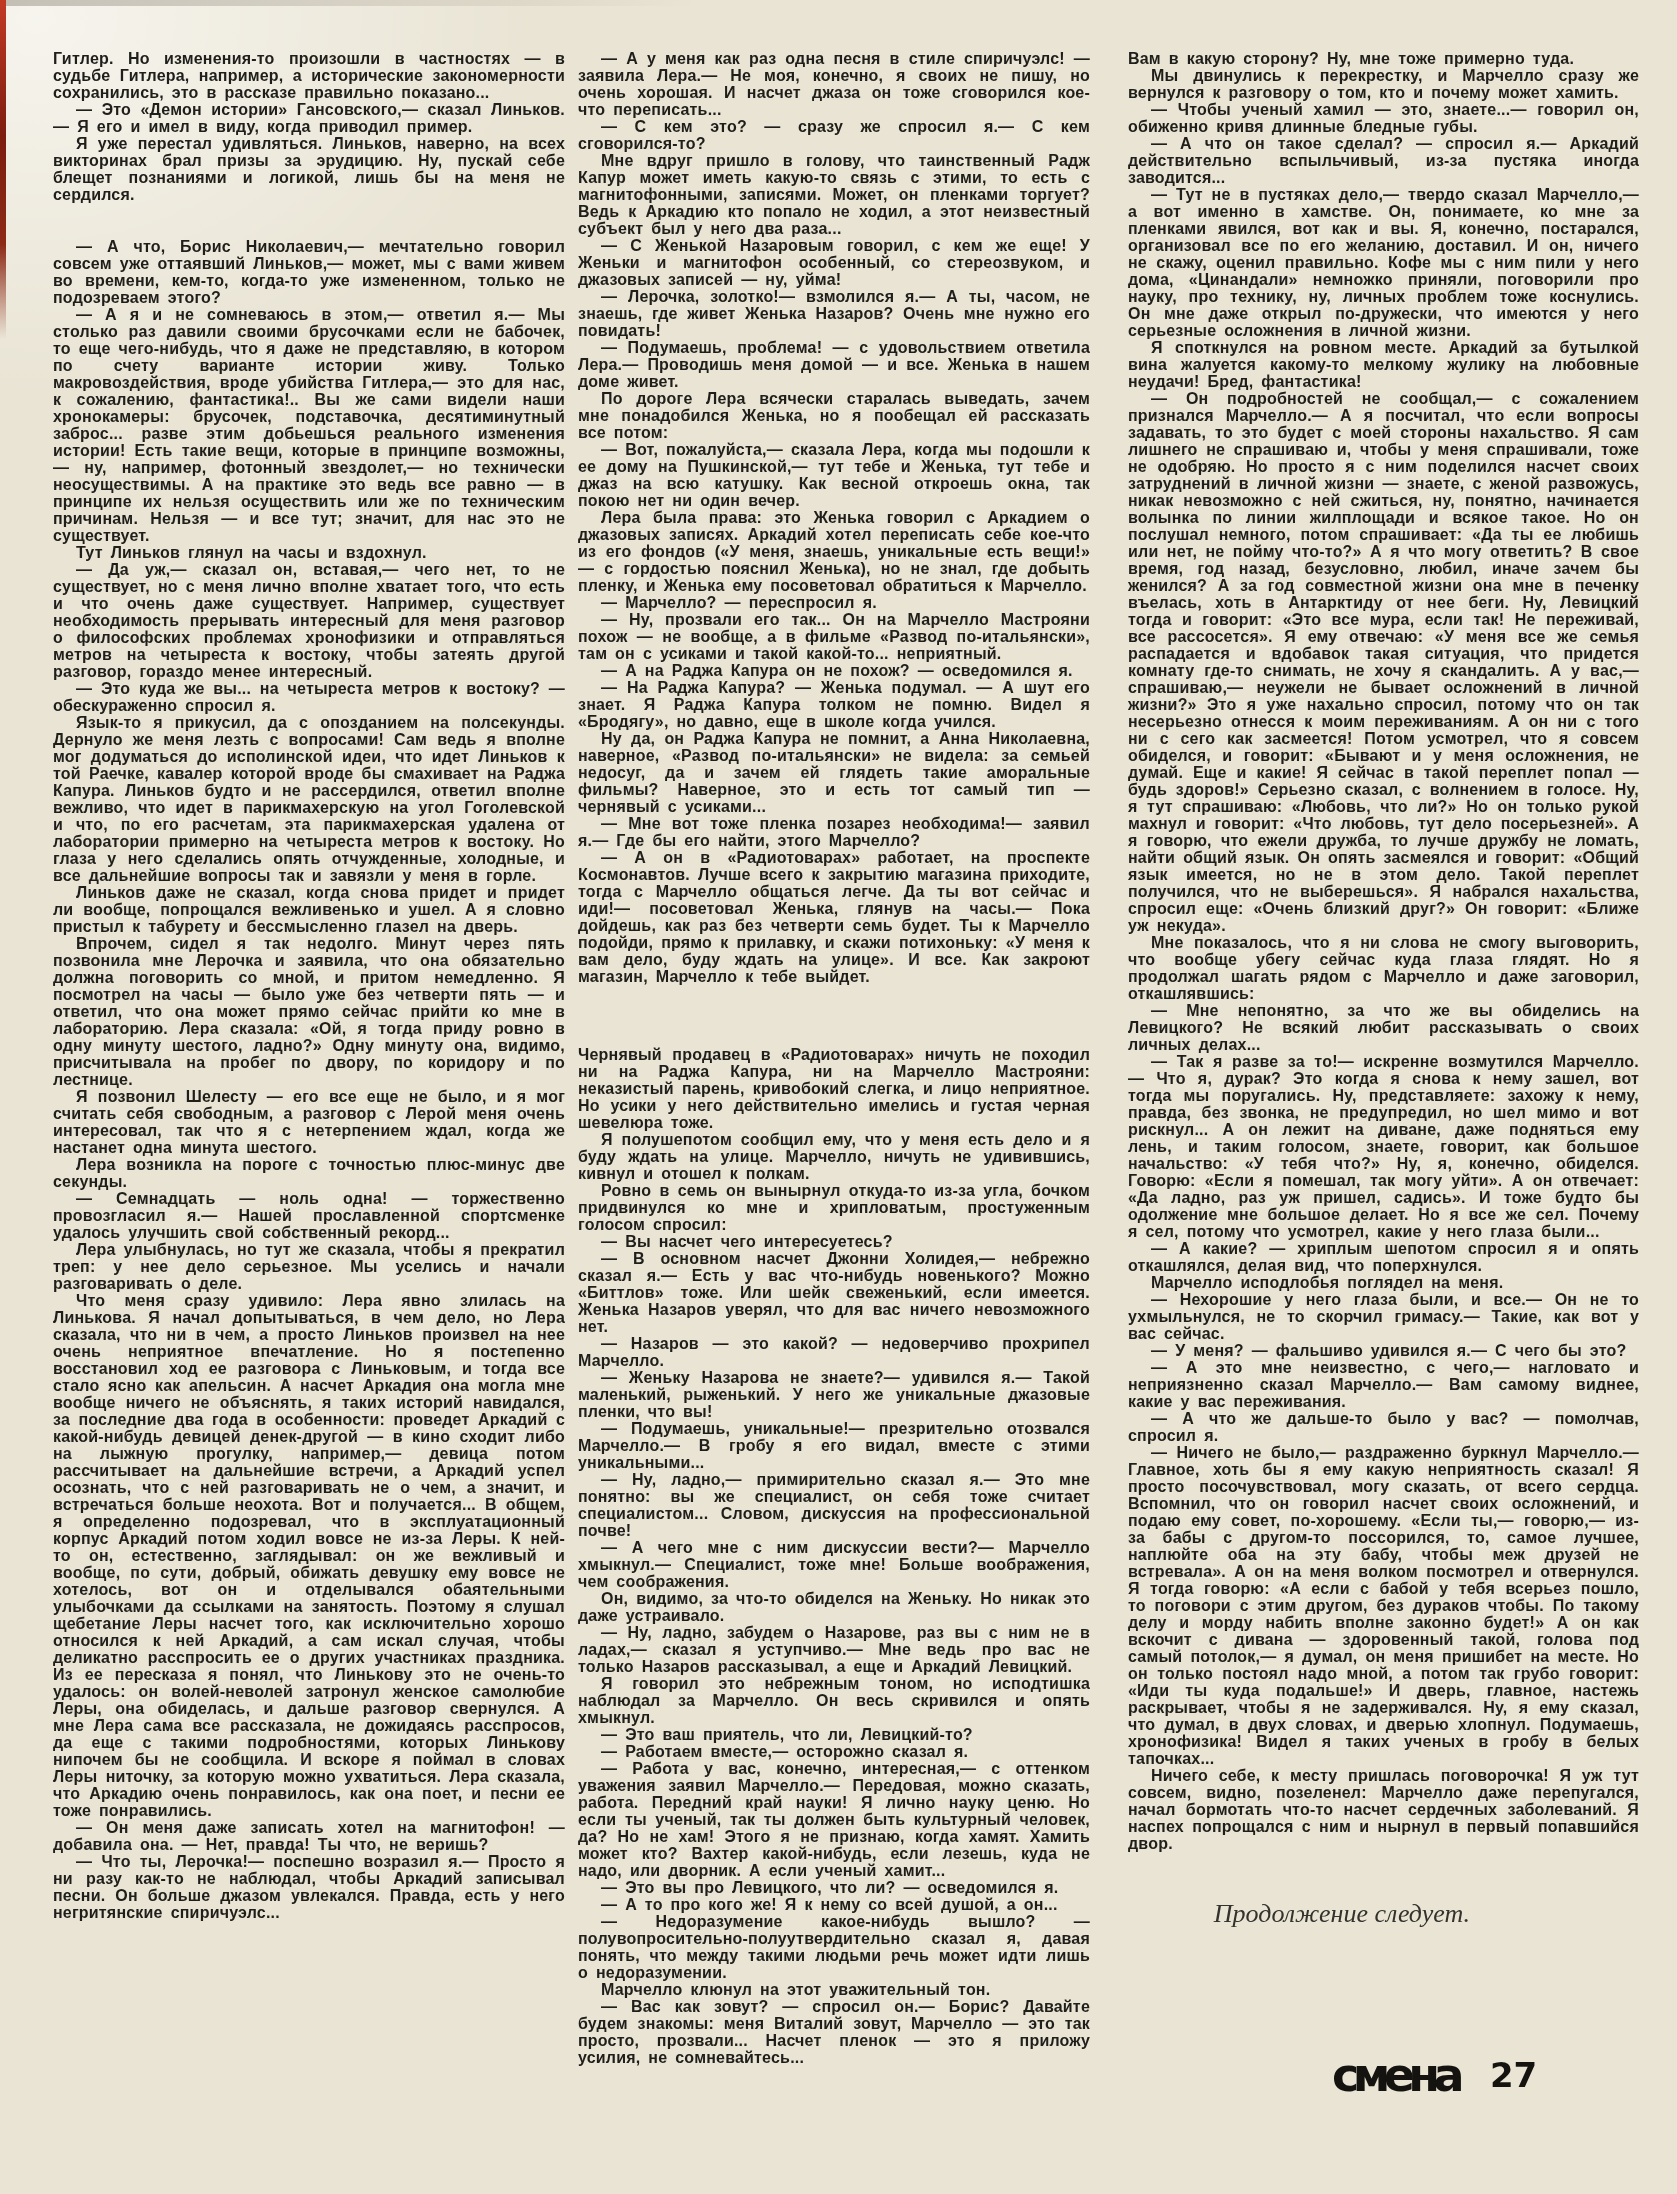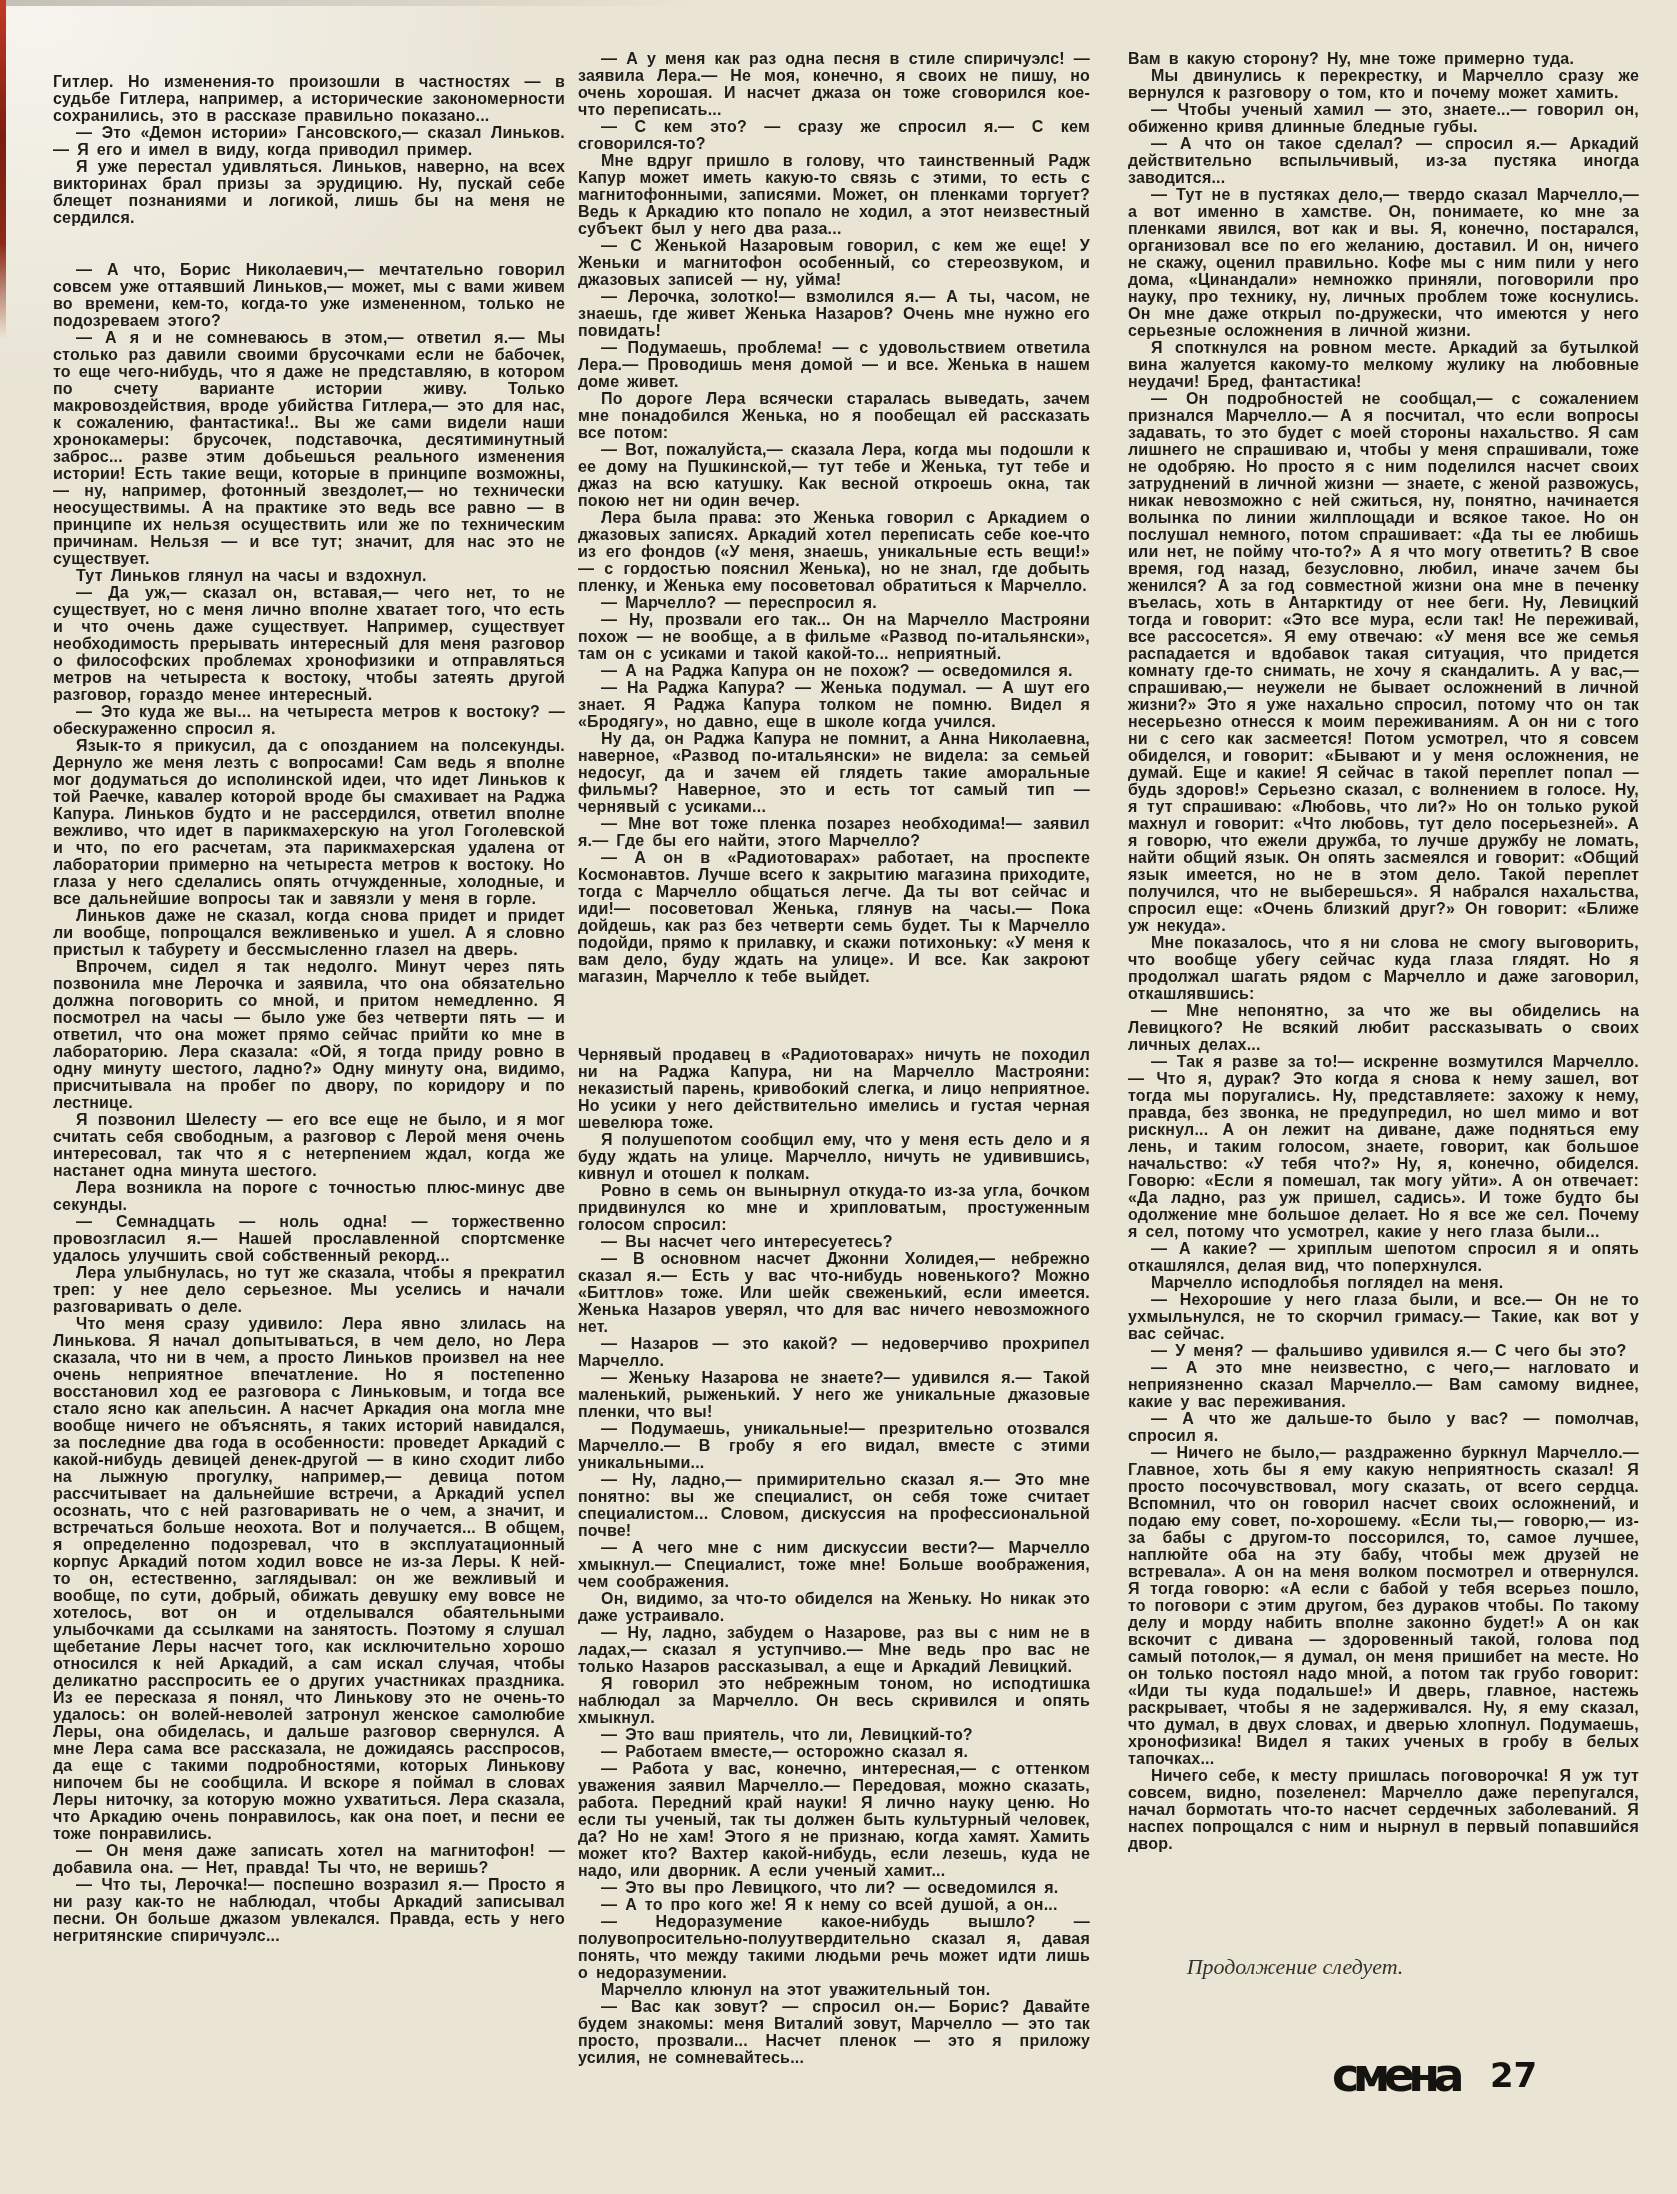--- a/index.html
+++ b/index.html
@@ -22,32 +22,32 @@
     position:absolute;left:0;top:0;width:6px;height:339px;
     background:linear-gradient(180deg,#c23a24 0%,#7d1d10 40%,#8c2a16 72%,rgba(140,42,22,0) 100%);
   }
   .col{
     position:absolute;top:50px;width:512px;
     font-size:16px;line-height:17px;font-weight:700;
     color:#1f1e1a;
     text-align:justify;
     letter-spacing:0.2px;word-spacing:3.3px;
   }
-  #col-1{left:53px;margin-top:23px;}
+  #col-1{left:53px;}
   #col-2{left:578px;}
   #col-3{left:1128px;width:511px;}
   .col p{margin:0;text-indent:23px;}
   .col p.ni{text-indent:0;}
   .col p.gap-s{margin-top:35px;}
   .col p.gap-l{margin-top:61px;}
   .continuation{
-    position:absolute;left:1120px;top:1954px;width:350px;
+    position:absolute;left:1120px;top:1899px;width:350px;
     font-family:"Liberation Serif", serif;
-    font-style:italic;font-size:22px;color:#33322c;
-    text-align:center;
+    font-style:italic;font-size:26px;color:#33322c;
+    text-align:right;
   }
   .logo-row{
     position:absolute;left:1332px;top:2052px;
     display:flex;align-items:center;
   }
   .magazine-logo{
     font-family:"DejaVu Sans", sans-serif;
     font-weight:900;font-size:46px;line-height:1;
     letter-spacing:-6.6px;color:#14130f;
   }

